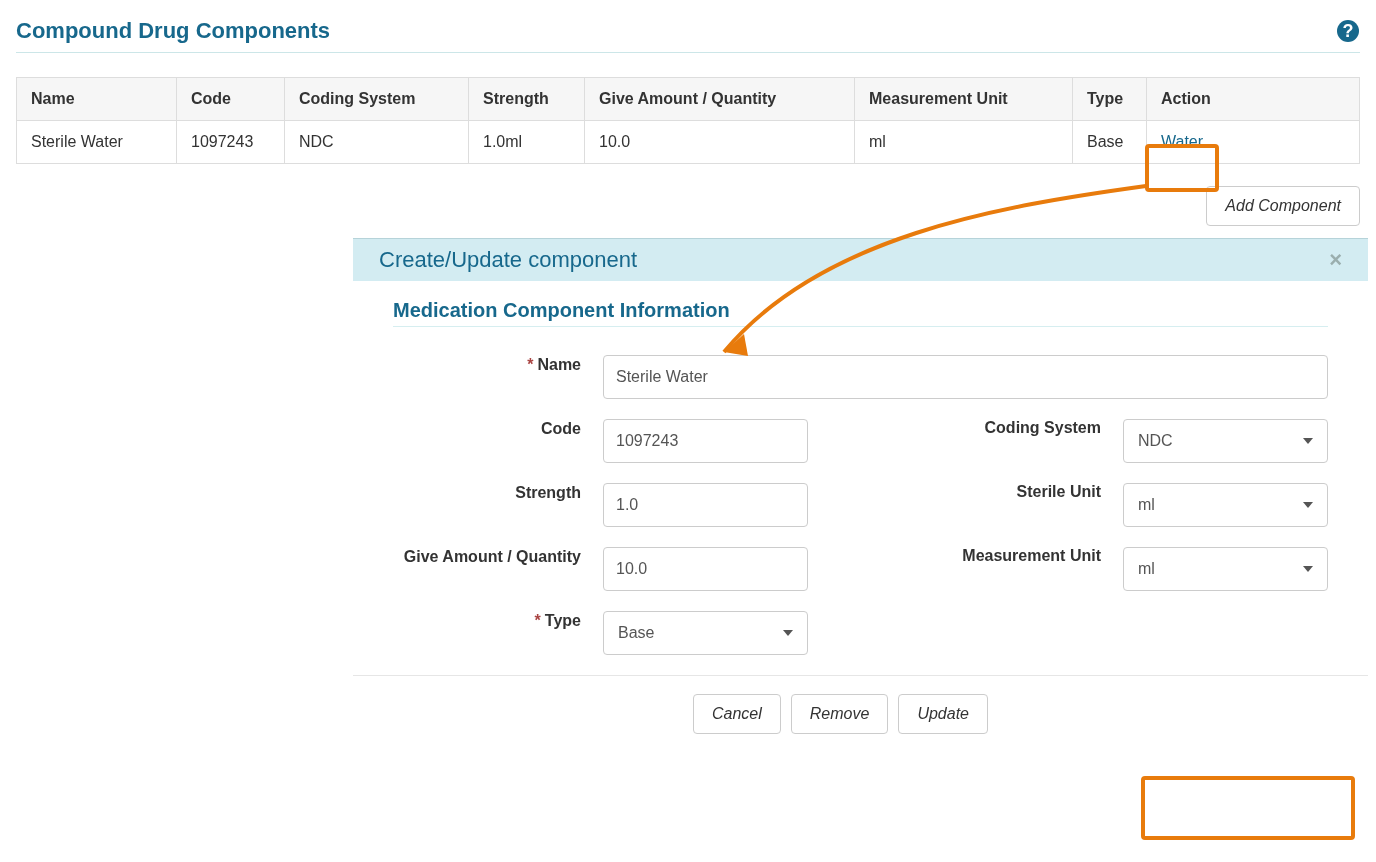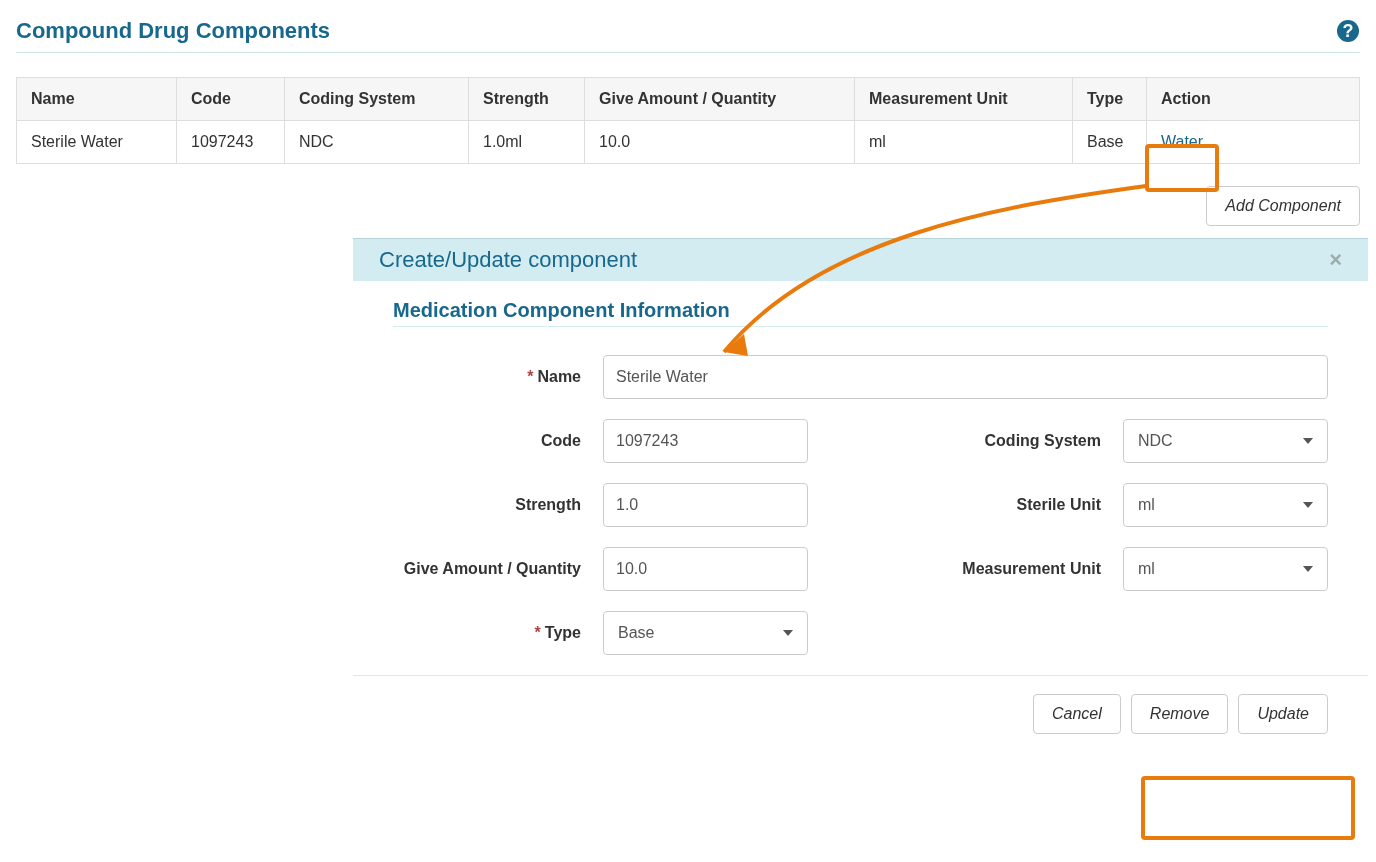--- a/index.html
+++ b/index.html
@@ -95,21 +95,21 @@
   .sub-title {
     color: #17688c;
     font-size: 20px;
     font-weight: bold;
     padding-bottom: 4px;
     border-bottom: 1px solid #d6eef0;
     margin-bottom: 28px;
   }
   .form-row {
     display: flex;
-    align-items: center;
+    align-items: flex-start;
     gap: 0;
     margin-bottom: 20px;
   }
   .label-col {
     width: 210px;
     text-align: right;
     padding-right: 22px;
     font-weight: bold;
     color: #333;
     font-size: 16px;
@@ -160,21 +160,21 @@
   .caret {
     width: 0; height: 0;
     border-left: 5px solid transparent;
     border-right: 5px solid transparent;
     border-top: 6px solid #555;
   }
   .panel-footer {
     border-top: 1px solid #e6e6e6;
     padding: 18px 40px 18px 0;
     display: flex;
-    justify-content: flex-end;
+    justify-content: center;
     gap: 10px;
     margin-top: 20px;
   }
 
   
   .highlight-open {
     position: absolute;
     border: 4px solid #e87b0c;
     border-radius: 4px;
     left: 1145px;

